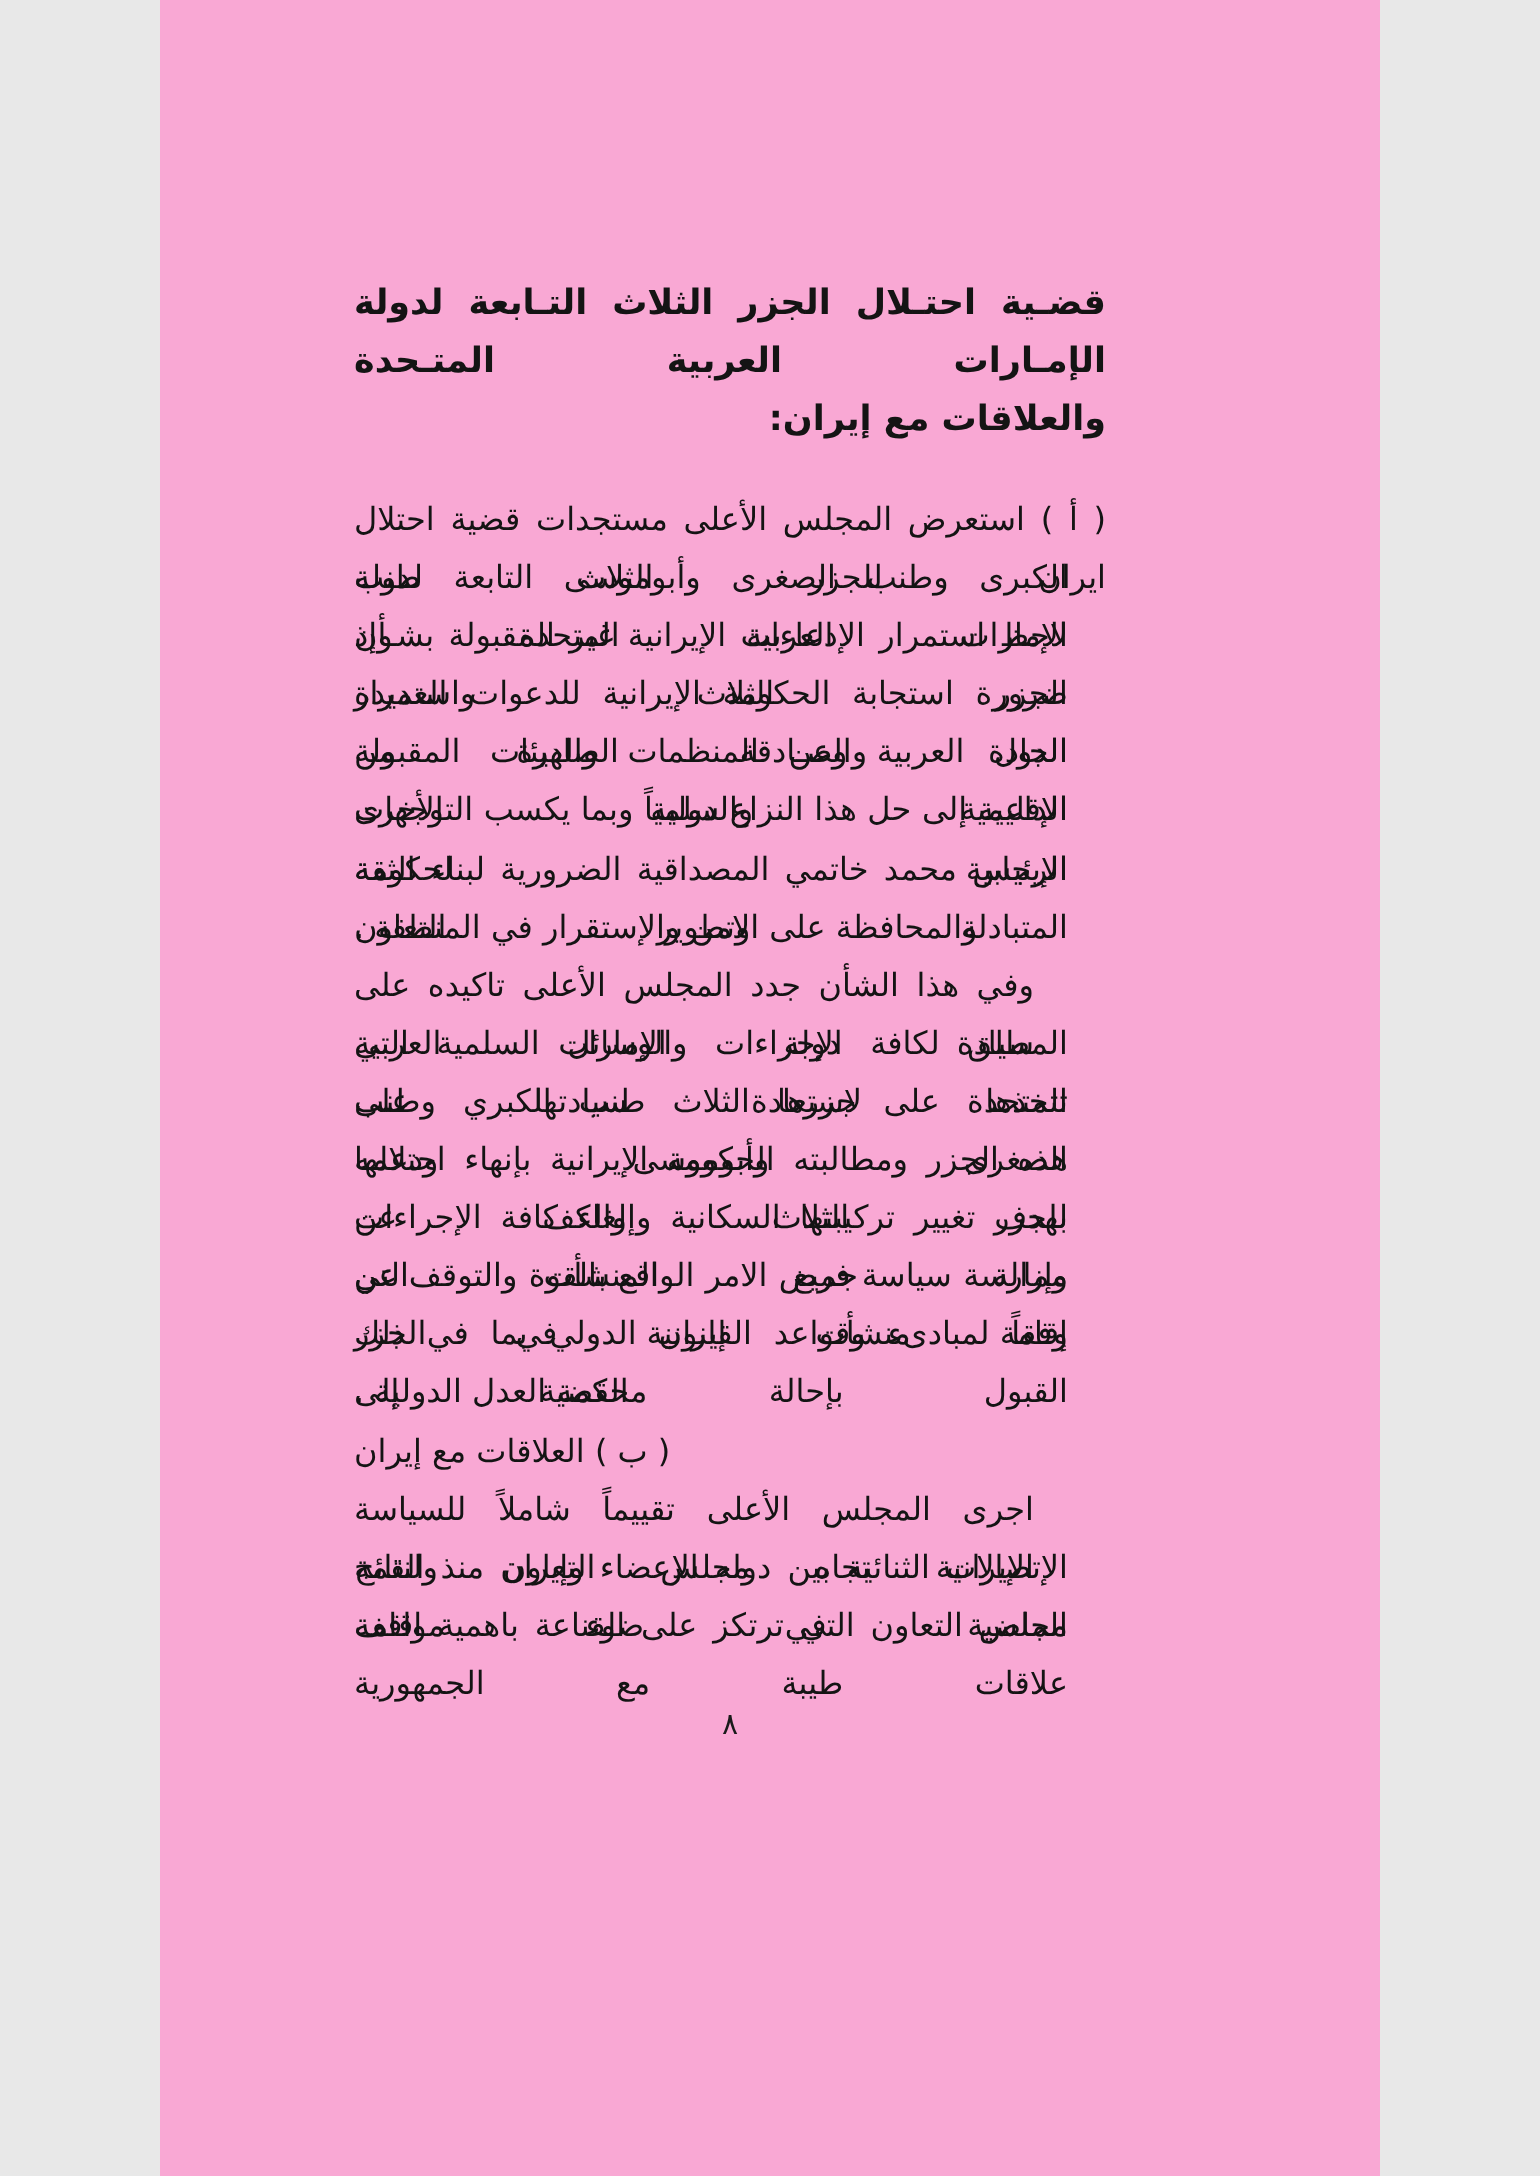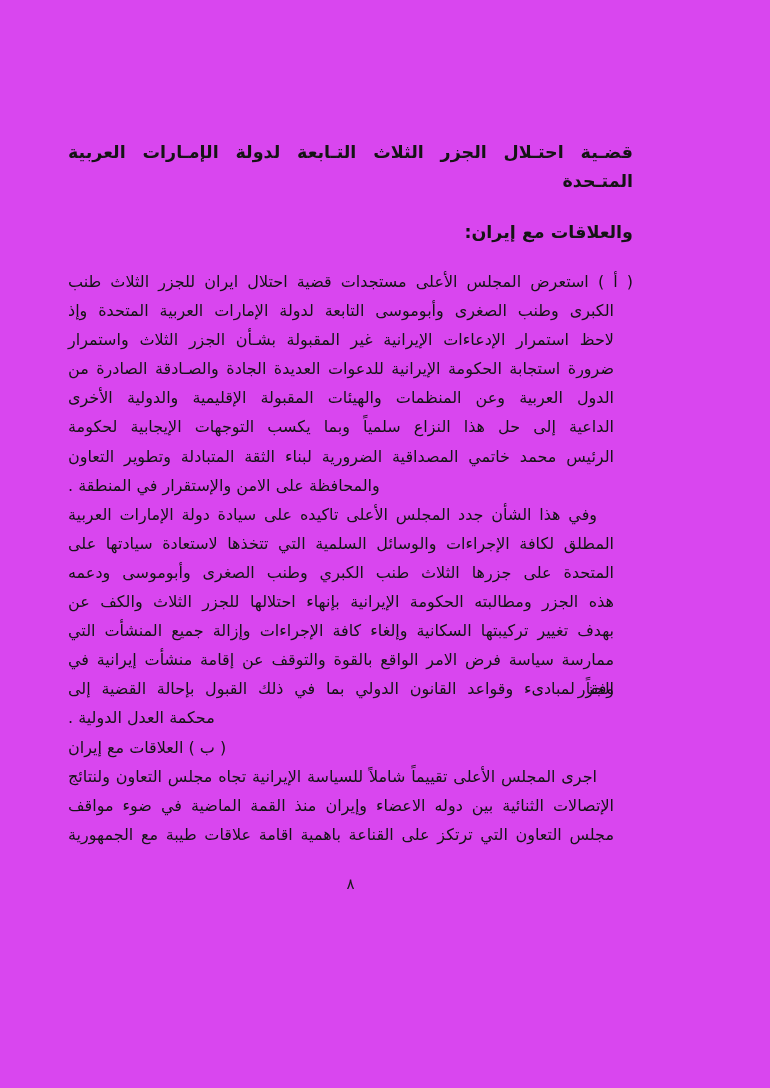--- a/index.html
+++ b/index.html
@@ -2,45 +2,44 @@
 <html lang="ar" dir="rtl"><head>
 <meta charset="utf-8">
 <style>
   html, body {
     margin: 0;
     padding: 0;
     background: #e8e8e8;
   }
   .page {
     position: relative;
-    width: 770px;
+    width: 610px;
     height: 1088px;
     margin: 0 auto;
-    background: #d946ef;
+    background: #f9a8d4;
     direction: rtl;
     font-family: "DejaVu Sans", sans-serif;
     color: #141414;
     box-sizing: border-box;
-    padding: 138px 137px 0 68px;
+    padding: 138px 137px 0 97px;
     overflow: hidden;
   }
   .doc-title {
     font-weight: 700;
     font-size: 17.5px;
     line-height: 29px;
     letter-spacing: 0.2px;
     margin-bottom: 6px;
   }
   .doc-title .t-line1 {
     text-align: justify;
     text-align-last: justify;
   }
   .doc-title .t-line2 {
     text-align: right;
-    margin-top: 22px;
   }
   .doc-body {
     font-size: 16px;
     font-weight: 500;
     margin-top: 20px;
   }
   .line {
     line-height: 29.1px;
     height: 29.1px;
     white-space: nowrap;

